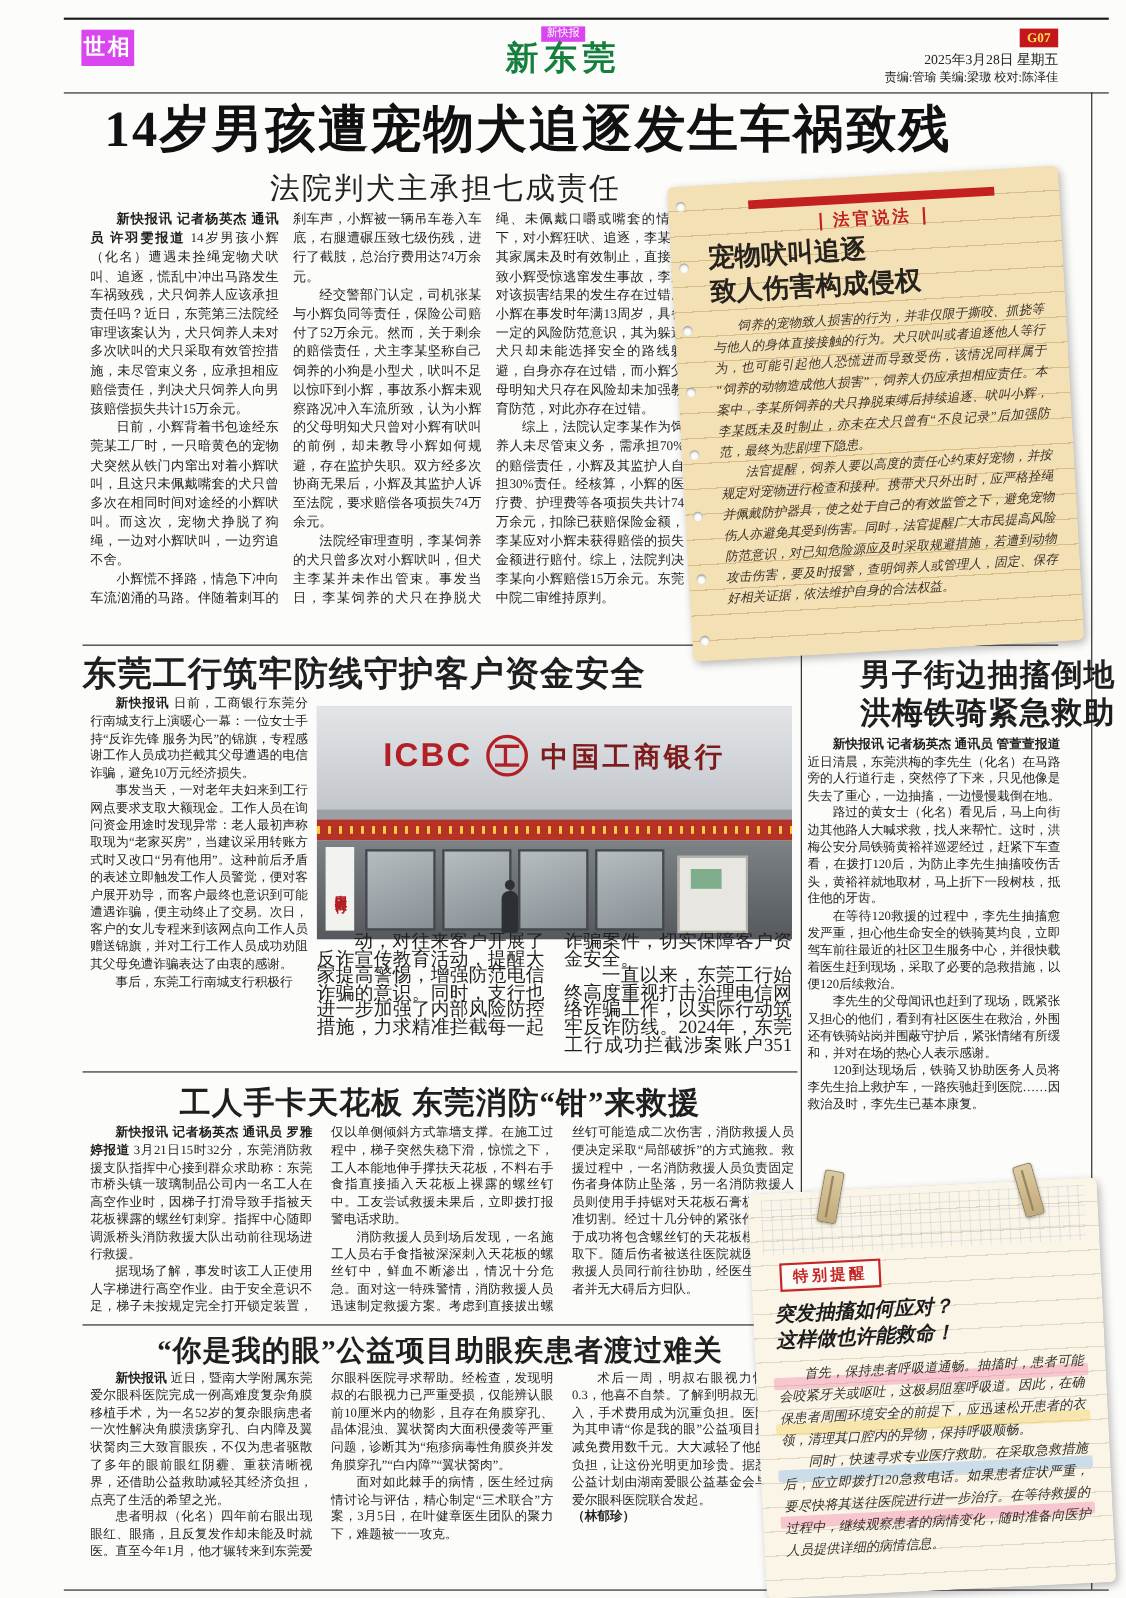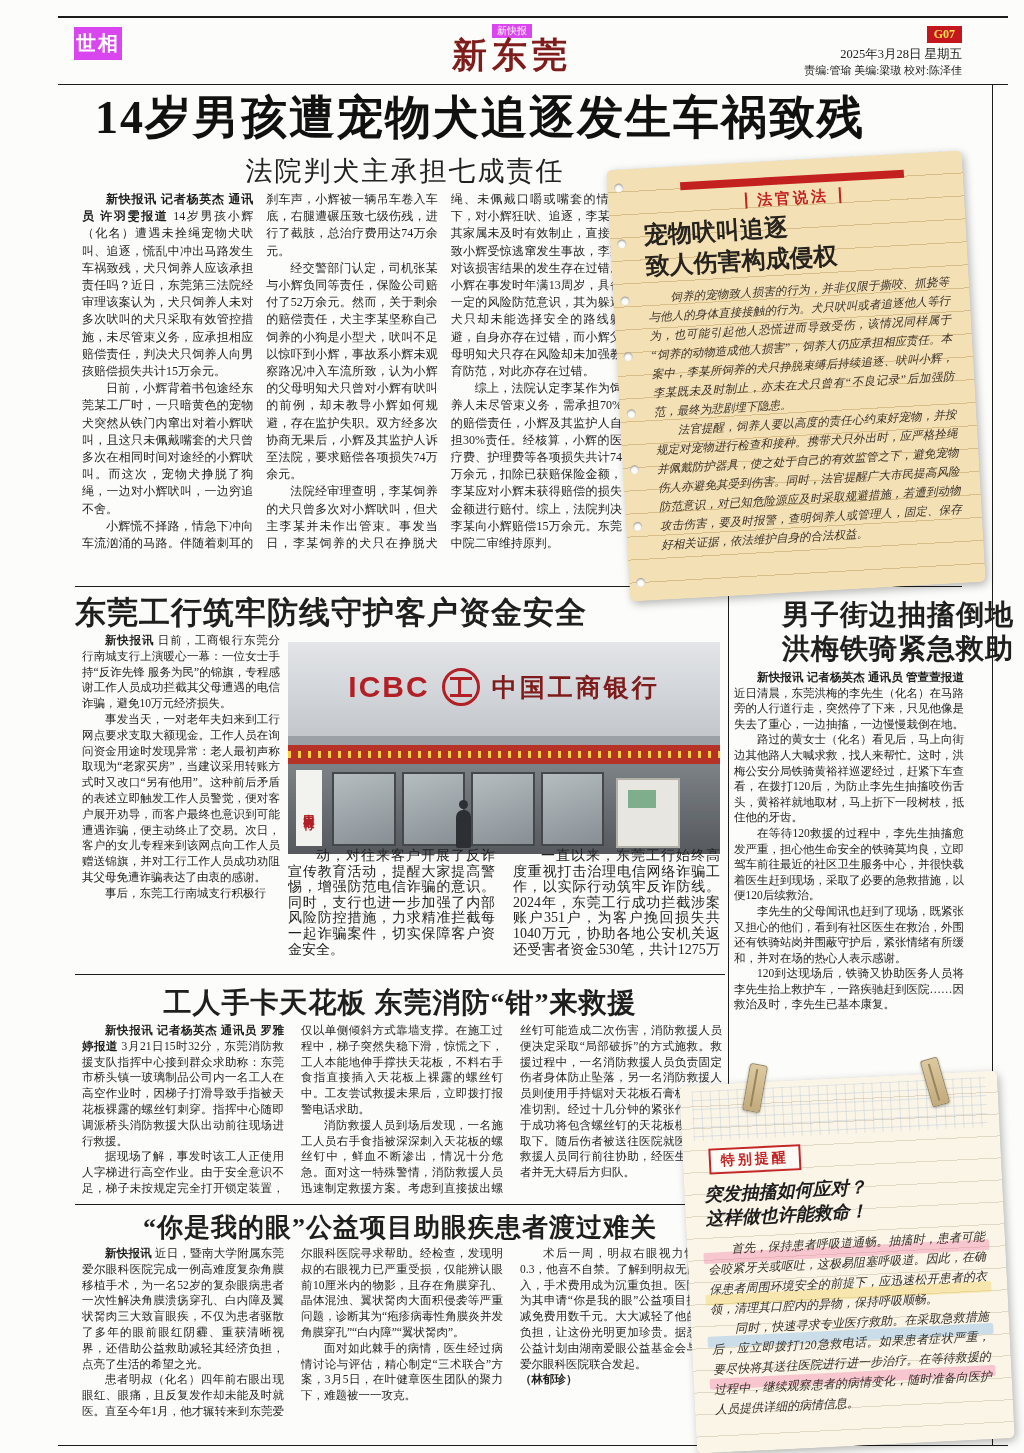--- a/index.html
+++ b/index.html
@@ -6,21 +6,21 @@
   .page{position:relative;width:1024px;height:1453px;margin:0 auto;background:#fcfcfa;
         font-family:"Liberation Serif","DejaVu Serif",serif;color:#1f1f1f;overflow:hidden;}
   .abs{position:absolute;}
   .rule{position:absolute;background:#1c1c1c;}
 
   
   .section-box{left:74px;top:27px;width:48px;height:33px;background:#d946ef;color:#fff;
                font-size:20px;font-weight:bold;line-height:33px;text-align:center;letter-spacing:2px;}
   .masthead{left:0;top:20px;width:100%;text-align:center;}
   .mast-badge{display:inline-block;background:#d946ef;color:#fff;font-size:10px;padding:1px 5px;line-height:12px;}
-  .mast-title{font-size:35px;font-weight:bold;color:#7f1d1d;letter-spacing:5px;line-height:1.05;}
+  .mast-title{font-size:30px;font-weight:bold;color:#15803d;letter-spacing:5px;line-height:1.05;}
   .pageno{right:62px;top:26px;background:#c4161d;color:#ffe14d;font-size:12px;font-weight:bold;padding:1px 7px;}
   .dateline{right:62px;top:46px;font-size:12.5px;color:#222;}
   .staffline{right:62px;top:63px;font-size:11px;color:#222;}
 
   
   .lead-hl{left:75px;top:93px;width:810px;text-align:center;font-size:46px;font-weight:800;
            color:#111;letter-spacing:2px;line-height:1.1;}
   .lead-sub{left:75px;top:153px;width:660px;text-align:center;font-size:27px;color:#222;letter-spacing:2px;}
   .bodytext p.para{margin:0;text-indent:2em;text-align:justify;}
   .lead-body{left:82px;top:191px;width:540px;height:396px;column-count:3;column-gap:13px;
@@ -41,21 +41,21 @@
   .note-label{text-align:center;margin-bottom:4px;}
   .note-label span{color:#c32020;font-weight:bold;font-size:15px;letter-spacing:3px;
       border-left:2px solid #c32020;border-right:2px solid #c32020;padding:0 10px;}
   .note-title{font-size:24px;font-weight:bold;color:#26231e;line-height:1.28;margin:4px 0 8px 0;}
   .judge-body p.para{font-style:italic;font-size:11.5px;line-height:19px;color:#3a322a;}
 
   
   .bank-hl{left:75px;top:592px;width:650px;text-align:left;font-size:31px;font-weight:800;letter-spacing:1px;}
   .bank-col1{left:82px;top:633px;width:198px;height:330px;font-size:11.5px;line-height:15.8px;overflow:hidden;}
   .bank-rest{left:288px;top:848px;width:432px;height:124px;column-count:2;column-gap:18px;
-             font-size:14px;line-height:15.6px;overflow:hidden;}
+             font-size:17px;line-height:15.6px;overflow:hidden;}
   .byline{text-align:right;font-weight:bold;text-indent:0 !important;}
 
   
   .photo{left:288px;top:630px;width:432px;height:212px;background:#c7cbd0;overflow:hidden;margin-top:12px;}
   .ph-wall{position:absolute;top:0;left:0;right:0;height:94px;background:linear-gradient(#e3e5e8,#c3c7cc);}
   .ph-logo-row{position:absolute;top:26px;left:0;width:100%;display:flex;justify-content:center;
                align-items:center;gap:12px;font-family:"Liberation Sans",sans-serif;}
   .icbc-text{color:#b21f24;font-size:30px;font-weight:bold;letter-spacing:2px;}
   .icbc-mark{position:relative;width:32px;height:32px;border:3px solid #b21f24;border-radius:50%;}
   .icbc-mark::before{content:"";position:absolute;left:5px;right:5px;top:6px;height:3px;background:#b21f24;}

